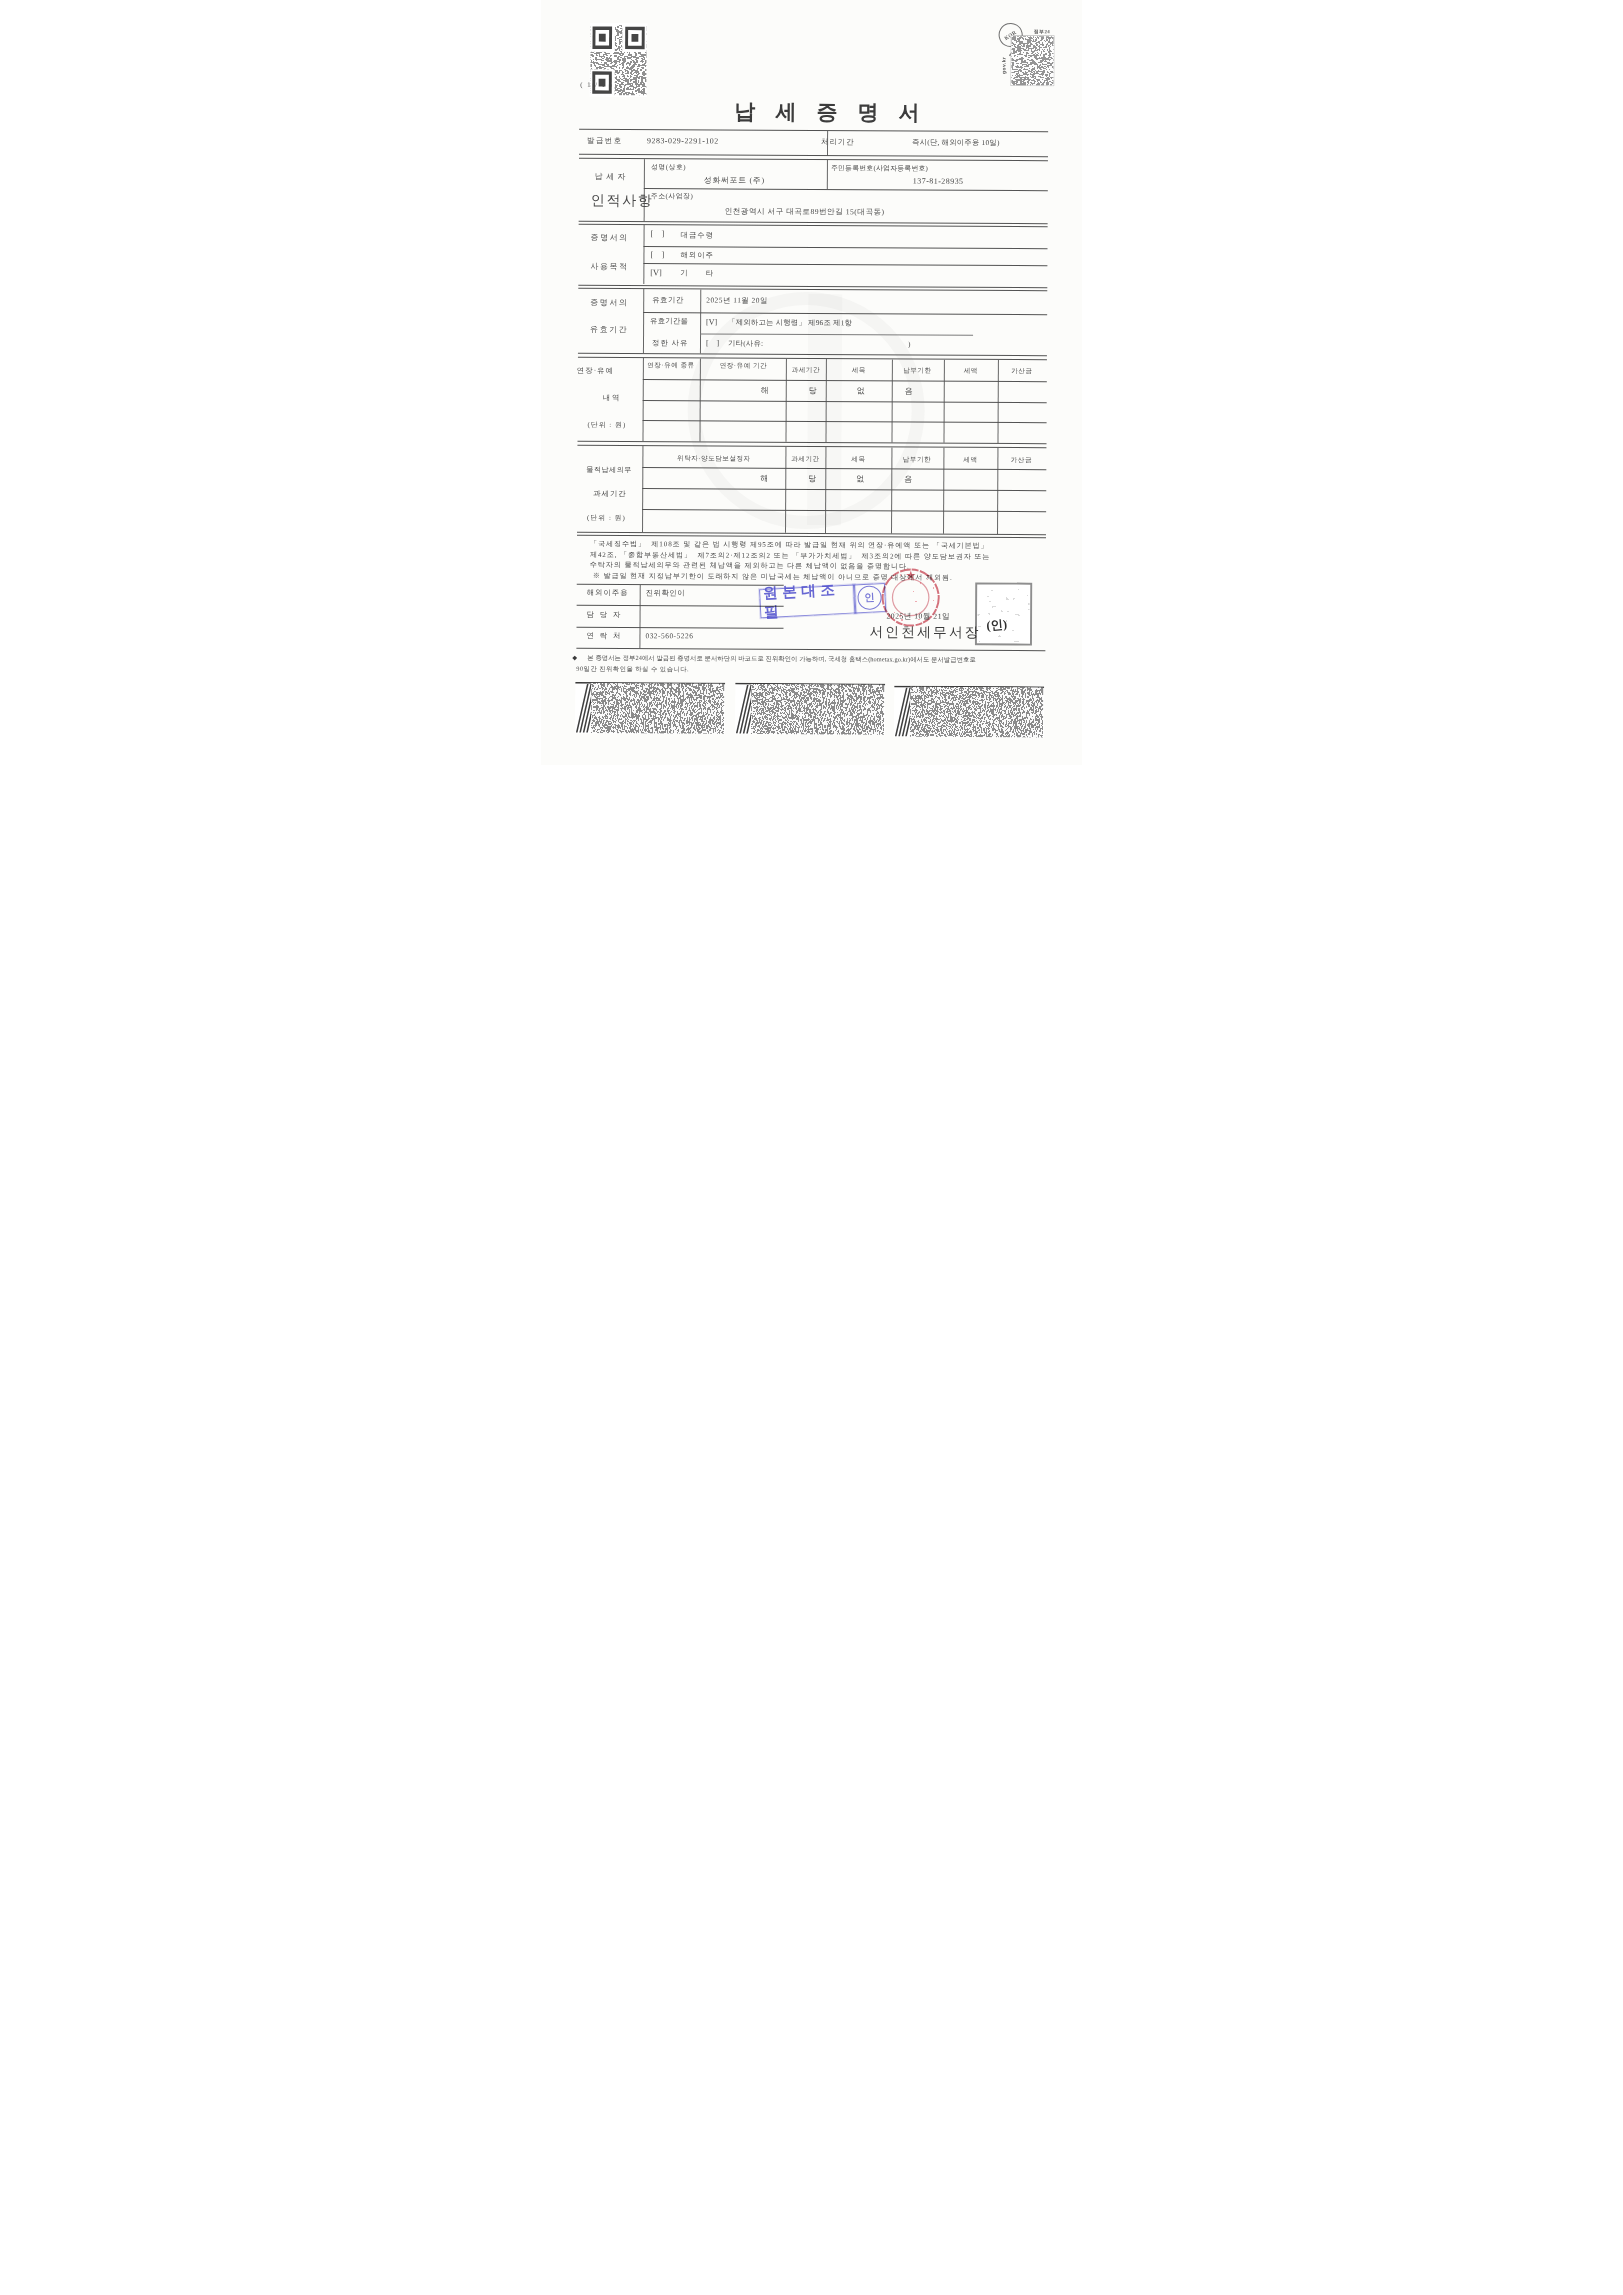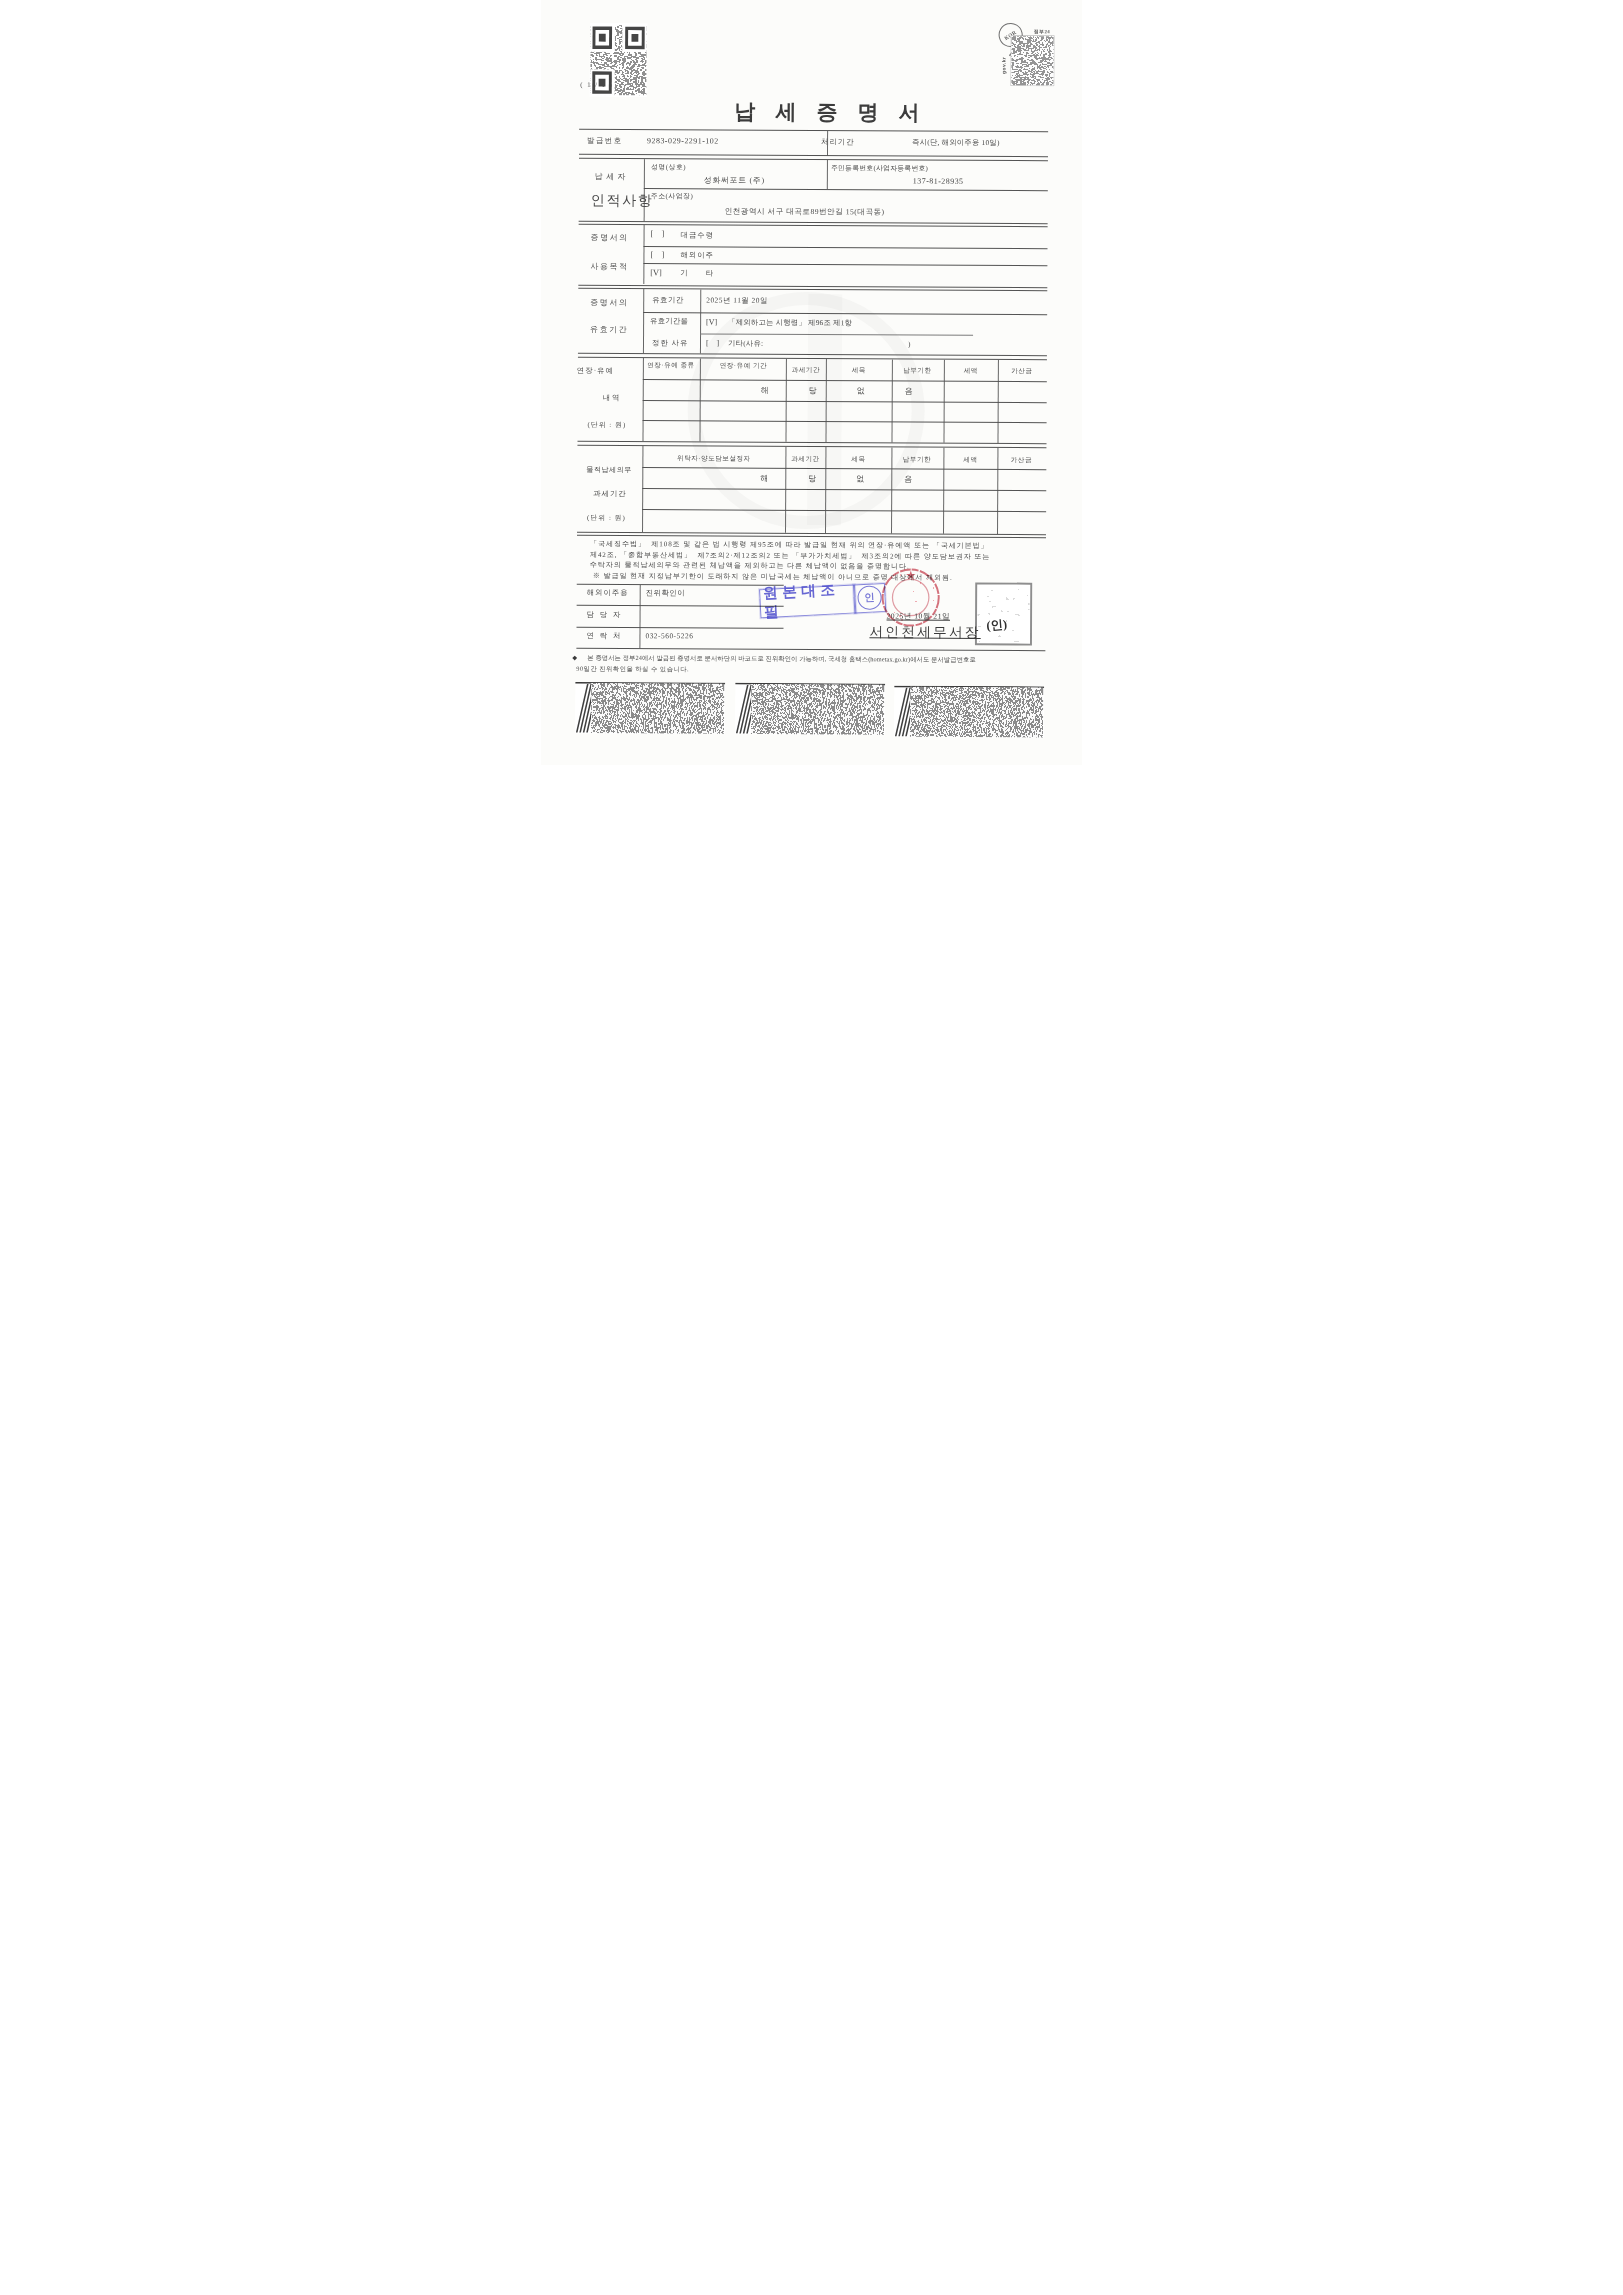--- a/index.html
+++ b/index.html
@@ -26,21 +26,21 @@
   .sb-circle{width:21.6px;height:21.6px;border:1.2px solid rgba(88,88,205,.8);border-radius:50%;display:flex;
       align-items:center;justify-content:center;color:rgba(88,88,205,.8);font-size:10.3px;font-weight:bold;}
   .seal-note{position:absolute;left:447px;top:616px;font-size:12.3px;font-weight:bold;color:#2e2e2e;
       transform:rotate(-5deg);z-index:6;}
   .kor-circle{position:absolute;left:456px;top:21.6px;width:21.6px;height:21.6px;border:1.5px solid #6f6f6f;
       border-radius:50%;display:flex;align-items:center;justify-content:center;transform:rotate(-14deg);}
   .kor-circle span{font-size:5.4px;font-weight:bold;color:#636363;transform:rotate(-18deg);letter-spacing:0.2px;}
   .govkr{position:absolute;left:459px;top:73px;transform:rotate(-90deg);transform-origin:0 0;
       font-size:4.9px;font-weight:bold;color:#585858;letter-spacing:0.5px;font-family:"Liberation Sans",sans-serif;}
   .gov24{position:absolute;left:491px;top:27px;font-size:4.9px;font-weight:bold;color:#4f4f4f;letter-spacing:0.5px;}
-  .z6{z-index:6;text-decoration:underline;}
+  .z6{z-index:6;}
   svg.mult{mix-blend-mode:multiply;}
 </style>
 </head>
 <body>
 
 <svg width="0" height="0" style="position:absolute">
   <defs>
     <filter id="fBW30" x="0" y="0" width="100%" height="100%">
       <feTurbulence type="fractalNoise" baseFrequency="0.30" numOctaves="2" seed="7" stitchTiles="stitch"></feTurbulence>
       <feColorMatrix type="saturate" values="0"></feColorMatrix>

